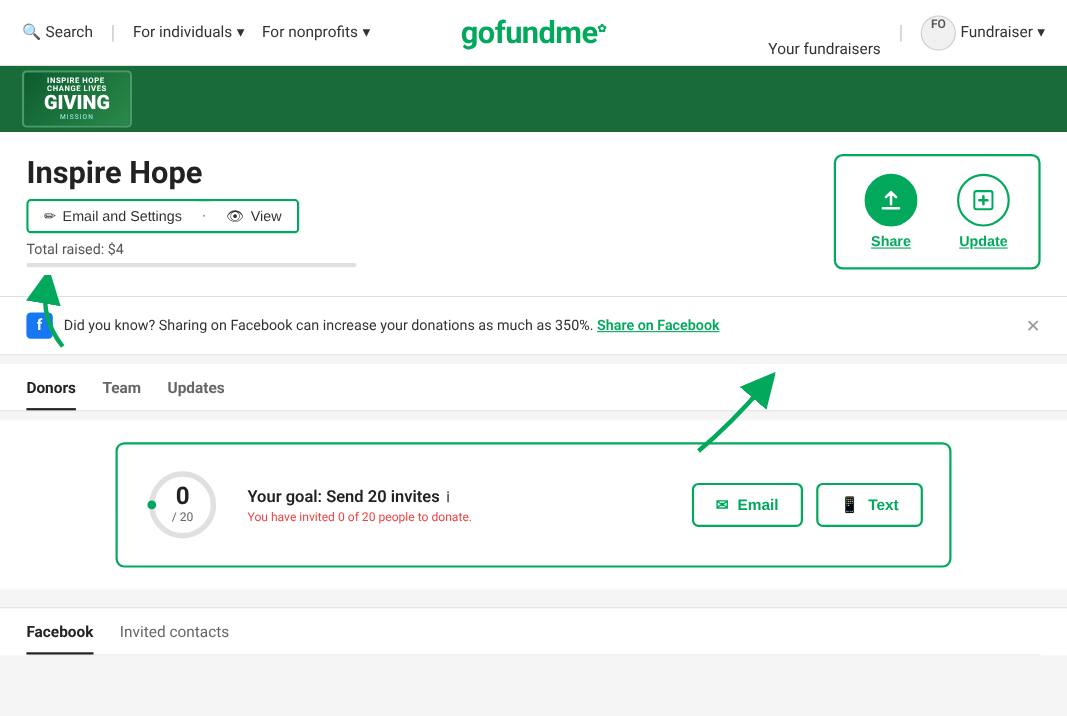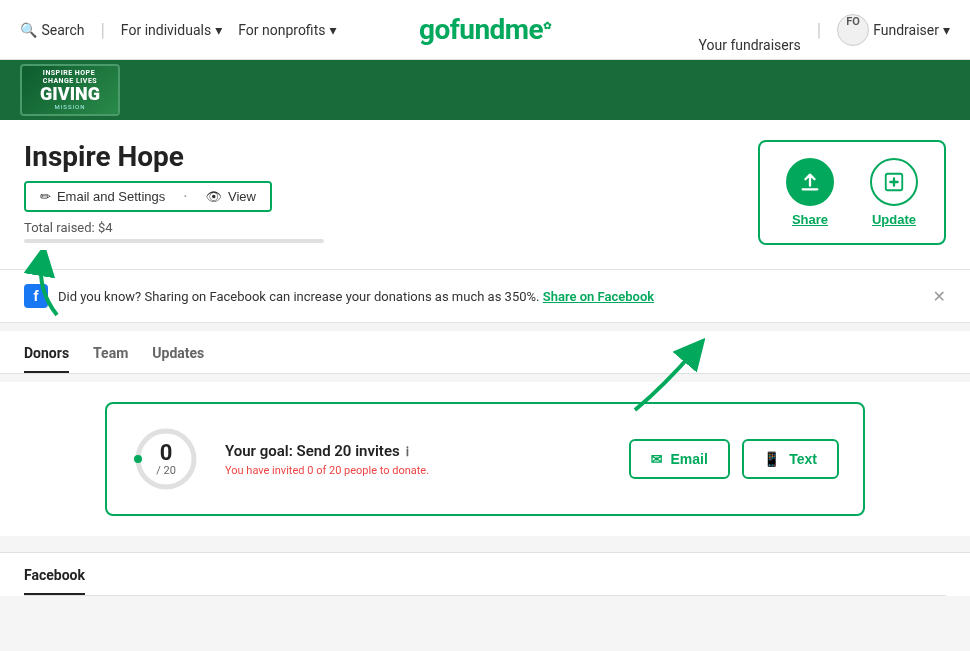--- a/index.html
+++ b/index.html
@@ -585,14 +585,17 @@
       </button>
     </div>
   </div>
 </div>
 
 <div class="donations-section">
   <div class="donations-tabs">
     <div class="donations-tab active">
       <span>Facebook</span>
     </div>
+    <div class="donations-tab">
+      <span>Invited contacts</span>
+    </div>
   </div>
 </div>
 
 </body></html>

